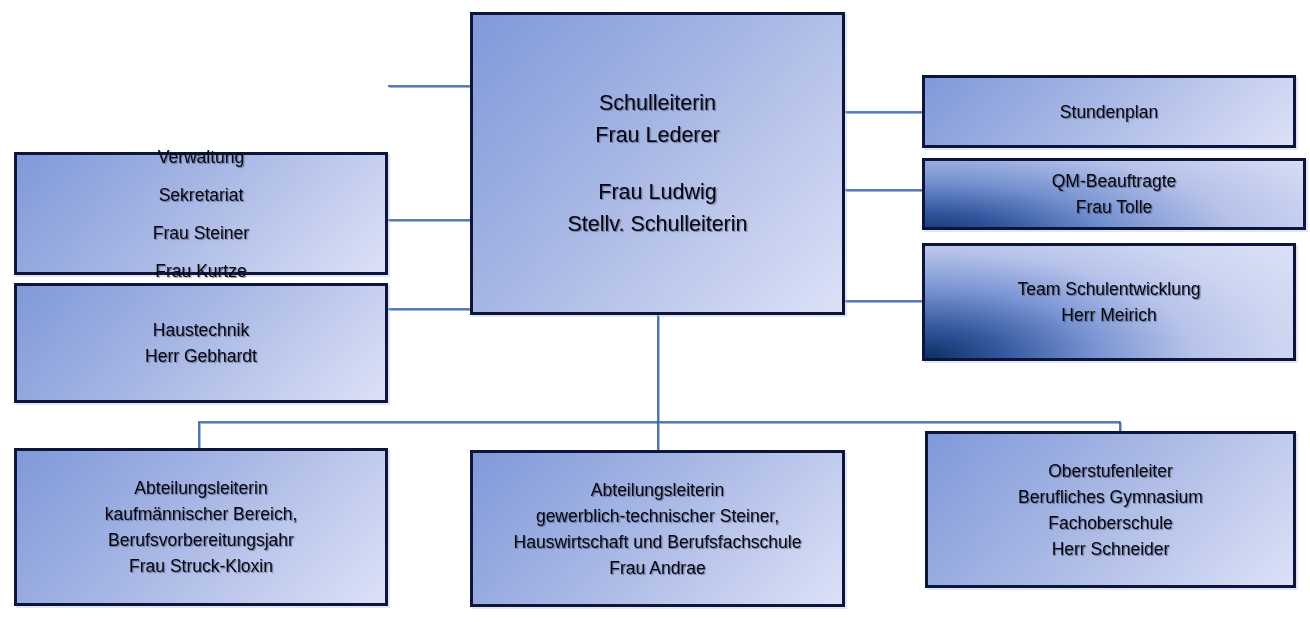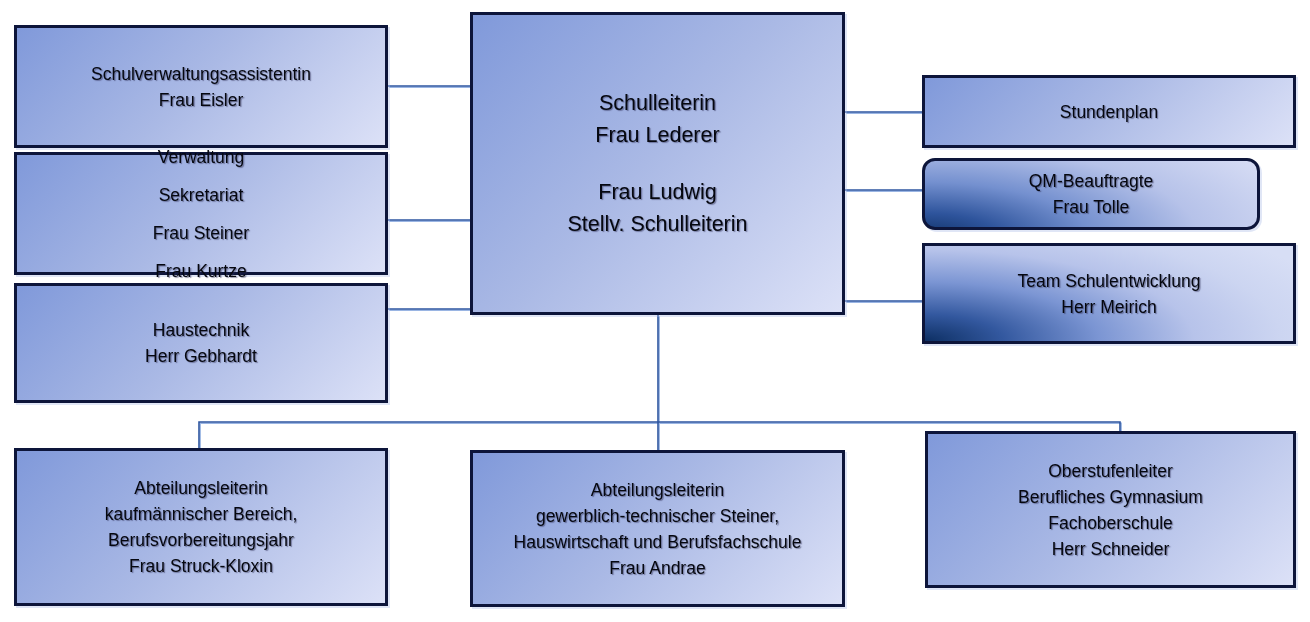--- a/index.html
+++ b/index.html
@@ -38,24 +38,24 @@
     box-shadow:2px 2px 0 rgba(165,182,228,0.35);
   }
   .line{display:block;white-space:nowrap;}
   .para{margin:16px;}
   .n-center{left:470px;top:12px;width:375px;height:303px;font-size:21.5px;line-height:32px;}
   .n-center .para + .para{margin-top:9px;}
   .n-l1{left:14px;top:25px;width:374px;height:123px;}
   .n-l2{left:14px;top:152px;width:374px;height:123px;gap:12px;}
   .n-l3{left:14px;top:283px;width:374px;height:120px;}
   .n-r1{left:922px;top:75px;width:374px;height:73px;}
-  .n-r2{left:922px;top:158px;width:338px;height:72px;
+  .n-r2{left:922px;top:158px;width:384px;height:72px;
         background:radial-gradient(ellipse 150% 260% at 0% 118%,
-          var(--navy) 0%,#2e549c 15%,#7490cf 33%,#b6c2e9 55%,#d6dcf4 80%,#e0e4f8 100%);border-radius:13px;}
-  .n-r3{left:922px;top:243px;width:374px;height:101px;
+          var(--navy) 0%,#2e549c 15%,#7490cf 33%,#b6c2e9 55%,#d6dcf4 80%,#e0e4f8 100%);}
+  .n-r3{left:922px;top:243px;width:374px;height:118px;
         background:radial-gradient(ellipse 118% 155% at 0% 100%,
           var(--navy) 0%,#33589f 18%,#7b95d3 40%,#b7c3ea 62%,#ccd5f1 82%,#d7def5 100%);}
   .n-b1{left:14px;top:448px;width:374px;height:158px;}
   .n-b2{left:470px;top:450px;width:375px;height:157px;}
   .n-b3{left:925px;top:431px;width:371px;height:157px;}
 </style>
 </head>
 <body>
 
 <div class="canvas">
@@ -89,24 +89,20 @@
     <p class="para">
       <span class="line">Schulleiterin</span>
       <span class="line">Frau Lederer</span>
     </p>
     <p class="para">
       <span class="line">Frau Ludwig</span>
       <span class="line">Stellv. Schulleiterin</span>
     </p>
   </div>
 
-  <div class="node n-l1">
-    <span class="line">Schulverwaltungsassistentin</span>
-    <span class="line">Frau Eisler</span>
-  </div>
 
   <div class="node n-l2">
     <span class="line">Verwaltung</span>
     <span class="line">Sekretariat</span>
     <span class="line">Frau Steiner</span>
     <span class="line">Frau Kurtze</span>
   </div>
 
   <div class="node n-l3">
     <span class="line">Haustechnik</span>

